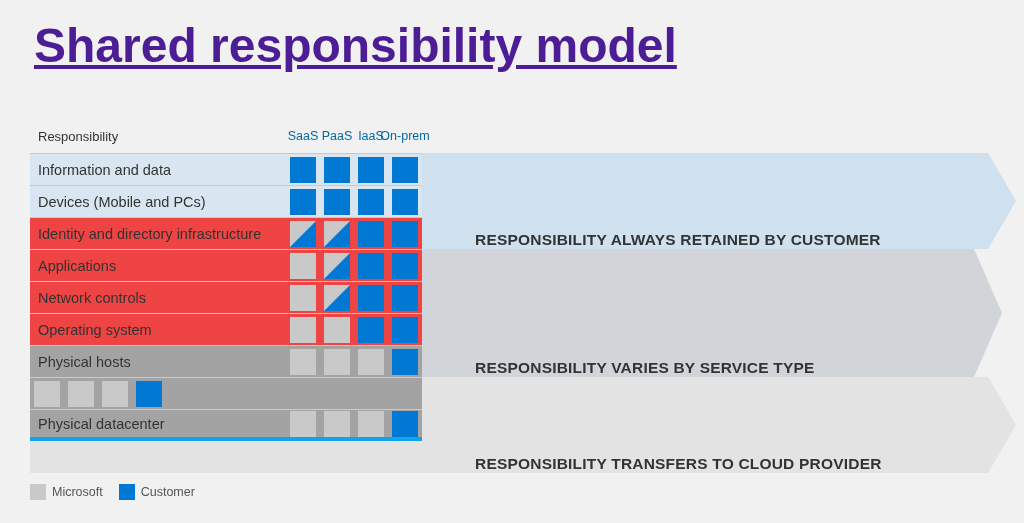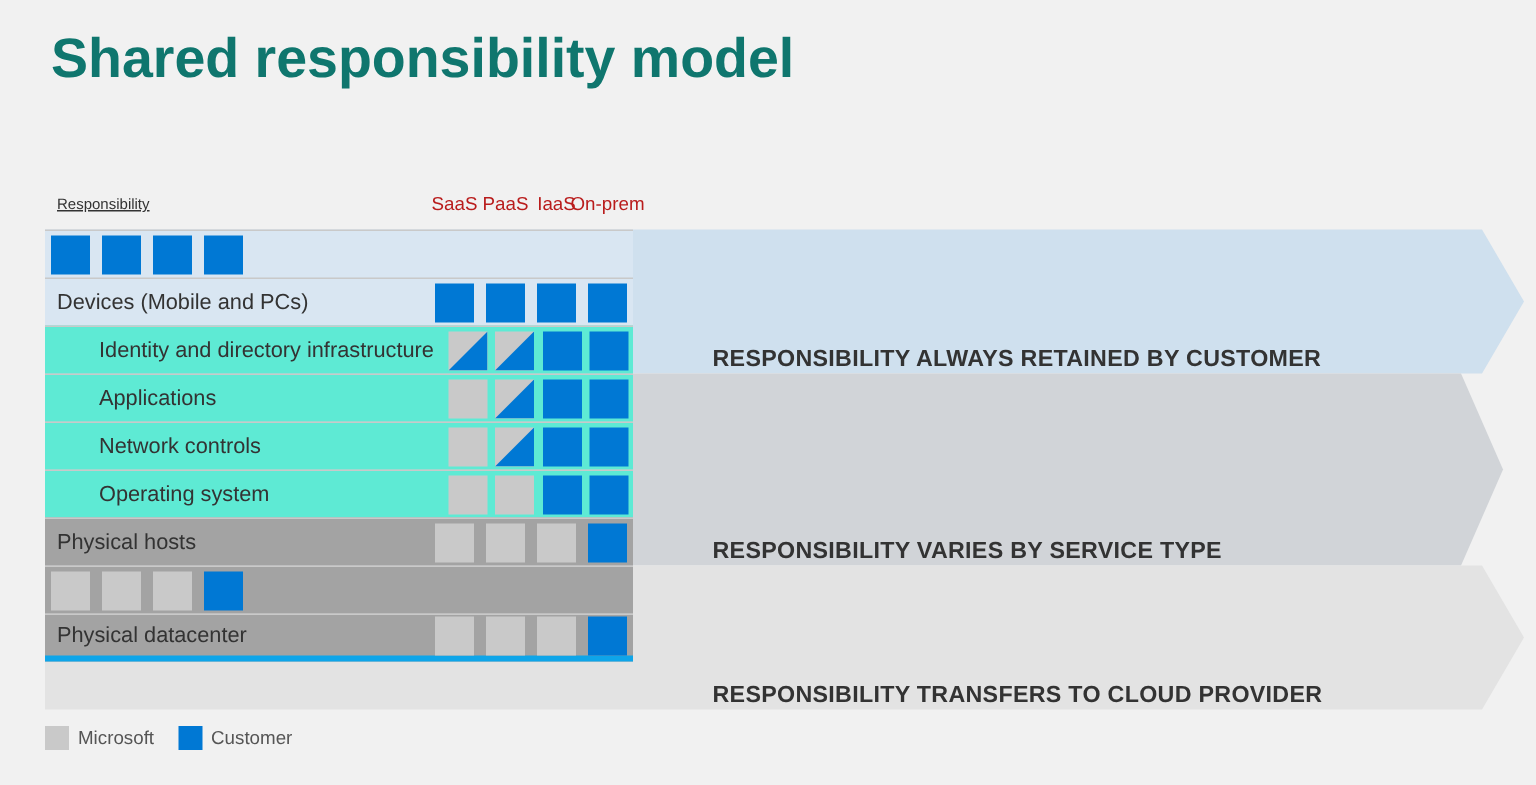--- a/index.html
+++ b/index.html
@@ -9,24 +9,25 @@
     background: #f1f1f1;
     color: #333;
   }
   .page {
     width: 1024px;
     height: 523px;
     position: relative;
     overflow: hidden;
   }
   .title {
-    font-size: 37px;
+    font-size: 48px;
     font-weight: 600;
-    color: #0f766e;
+    color: #4c1d95;
     padding: 18px 0 0 34px;
+    text-decoration: underline;
   }
 
   
   .band {
     position: absolute;
     left: 30px;
     height: 96px;
     display: flex;
     align-items: flex-end;
   }
@@ -76,35 +77,35 @@
     border-top: 1px solid #c9c9c9;
   }
   .row:last-child { border-bottom: 4px solid #0ea5e9; }
   .row.header { height: 33px; border-top: none; background: #f1f1f1; font-size: 13px; color: #444;}
   .row .rcell {
     width: 256px;
     padding-left: 8px;
     font-size: 14.5px;
     color: #333;
   }
-  .row.header .rcell { font-size: 10px; text-decoration: underline; }
+  .row.header .rcell { font-size: 13px; }
   .row .ccell {
     width: 34px;
     height: 32px;
     display: flex;
     align-items: center;
     justify-content: center;
     font-size: 12.5px;
     text-align: center;
     line-height: 1.05;
   }
-  .row.header .ccell { height: 33px; color: #b91c1c; }
+  .row.header .ccell { height: 33px; color: #0369a1; }
 
   .grp-a { background: #d9e6f2; }
-  .grp-b { background: #5eead4; padding-left: 28px; }
+  .grp-b { background: #ef4444; }
   .grp-c { background: #a3a3a3; }
 
   .sq {
     width: 26px; height: 26px;
     position: relative;
     overflow: hidden;
   }
   .sq-customer { background: #0078d4; }
   .sq-microsoft { background: #c9c9c9; }
   .sq-shared { background: #c9c9c9; }
@@ -161,20 +162,21 @@
       <div class="rcell">Responsibility</div>
       <div class="ccell">SaaS</div>
       <div class="ccell">PaaS</div>
       <div class="ccell">IaaS</div>
       <div class="ccell" id="onprem">
           <div>On-</div>
           <div>prem</div>
         </div>
     </div>
   <div class="row grp-a">
+        <div class="rcell">Information and data</div>
         <div class="ccell">
           <div class="sq sq-customer"></div>
         </div>
         <div class="ccell">
           <div class="sq sq-customer"></div>
         </div>
         <div class="ccell">
           <div class="sq sq-customer"></div>
         </div>
         <div class="ccell">

